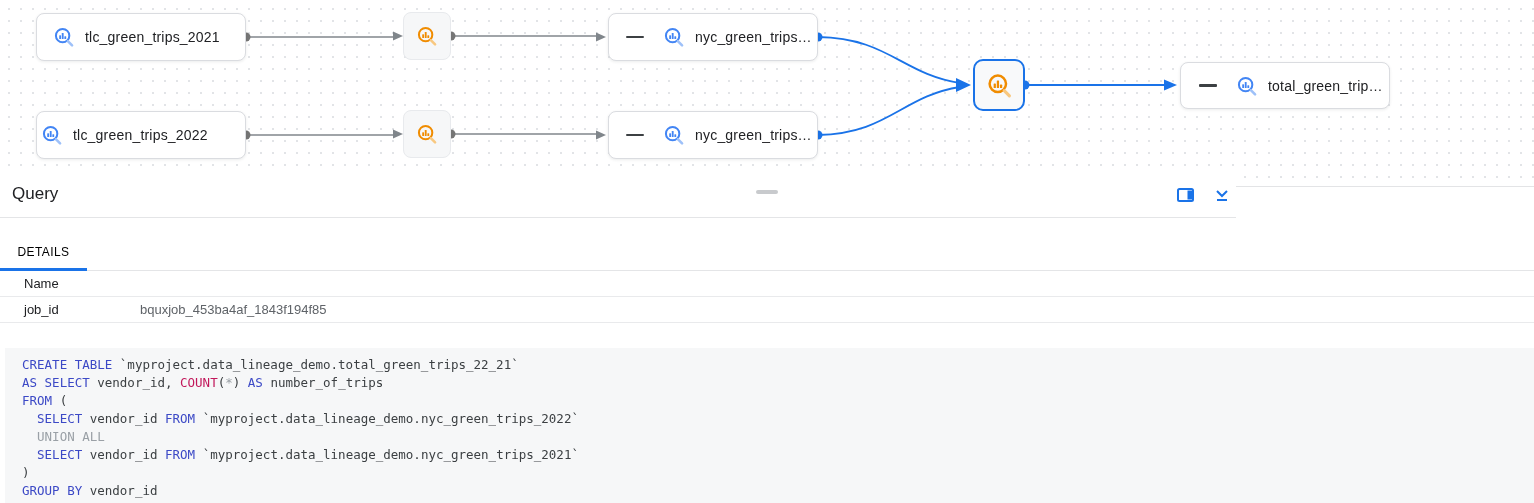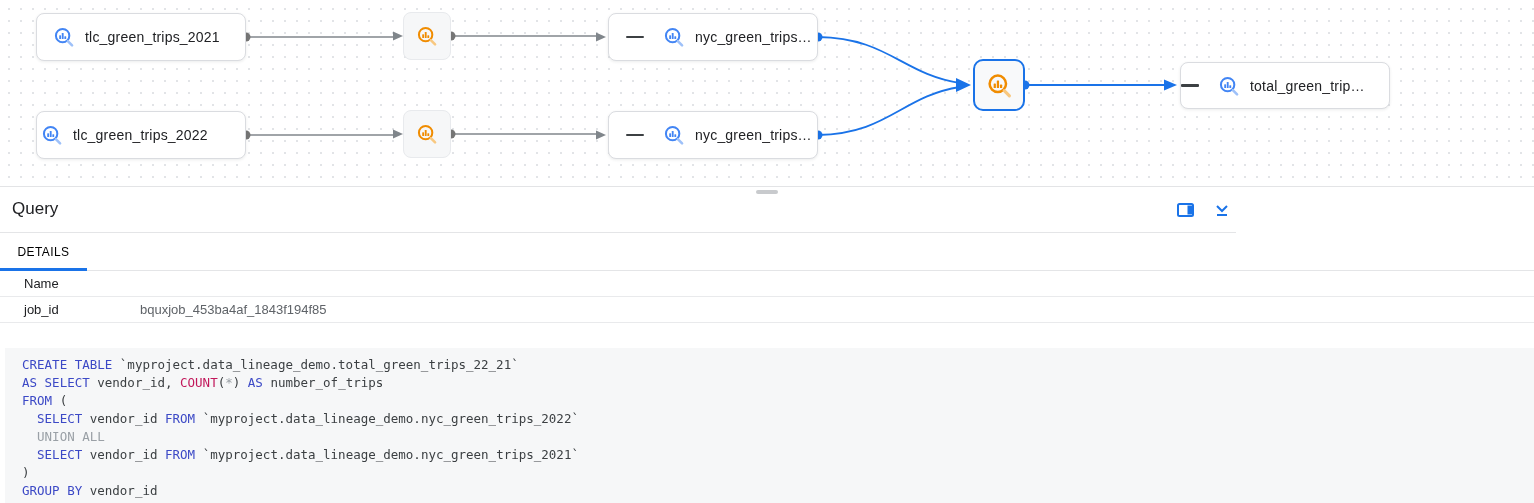--- a/index.html
+++ b/index.html
@@ -15,39 +15,39 @@
 
   .node { position:absolute; display:flex; align-items:center; height:48px;
           background:#fff; border:1px solid #dadce0; border-radius:8px;
           box-shadow:0 1px 3px rgba(60,64,67,.10); cursor:pointer; }
   .node-label { font-size:14px; font-weight:500; color:#202124; letter-spacing:.2px;
                 white-space:nowrap; }
   .n-tlc1 { left:36px;  top:13px;  width:210px; padding-left:16px; }
   .n-tlc2 { left:36px;  top:111px; width:210px; padding-left:4px; }
   .n-nyc1 { left:608px; top:13px;  width:210px; padding-left:17px; }
   .n-nyc2 { left:608px; top:111px; width:210px; padding-left:17px; }
-  .n-total{ left:1180px;top:62px;  width:210px; height:47px; }
+  .n-total{ left:1180px;top:62px;  width:210px; height:47px; padding-left:18px; }
   .n-tlc1 .node-label, .n-tlc2 .node-label { margin-left:12px; }
 
   .minus { width:18px; height:2.5px; background:#3c4043; border-radius:1px; flex:none;
            cursor:pointer; }
   .bq-ic { flex:none; display:block; }
   .minus + .bq-ic { margin-left:19px; }
   .bq-ic + .node-label { margin-left:10px; }
 
   .proc { position:absolute; width:48px; height:48px; background:#f6f7f8;
           border:1px solid #e8eaed; border-radius:8px; display:flex;
           align-items:center; justify-content:center; cursor:pointer; }
   .p-1 { left:403px; top:12px; }
   .p-2 { left:403px; top:110px; }
   .p-sel { left:973px; top:59px; width:52px; height:52px; background:#f8f9fa;
            border:2px solid #1a73e8; border-radius:10px; }
 
   
-  .panel-header { position:absolute; top:187px; left:0; width:1236px; height:46px;
+  .panel-header { position:absolute; top:172px; left:0; width:1236px; height:46px;
                   background:#fff; border-bottom:1px solid #e4e5e7; }
   .panel-title { position:absolute; left:12px; top:12px; font-size:17px; color:#202124; }
   .header-icons { position:absolute; right:6px; top:15px; display:flex; gap:20px;
                   align-items:center; }
   .hicon { cursor:pointer; display:block; }
 
   .drag-handle { position:absolute; top:190px; left:756px; width:22px; height:4px;
                  background:#c8cacd; border-radius:2px; cursor:row-resize; z-index:5; }
 
   .tabs { position:absolute; top:233px; left:0; width:1534px; height:38px;

